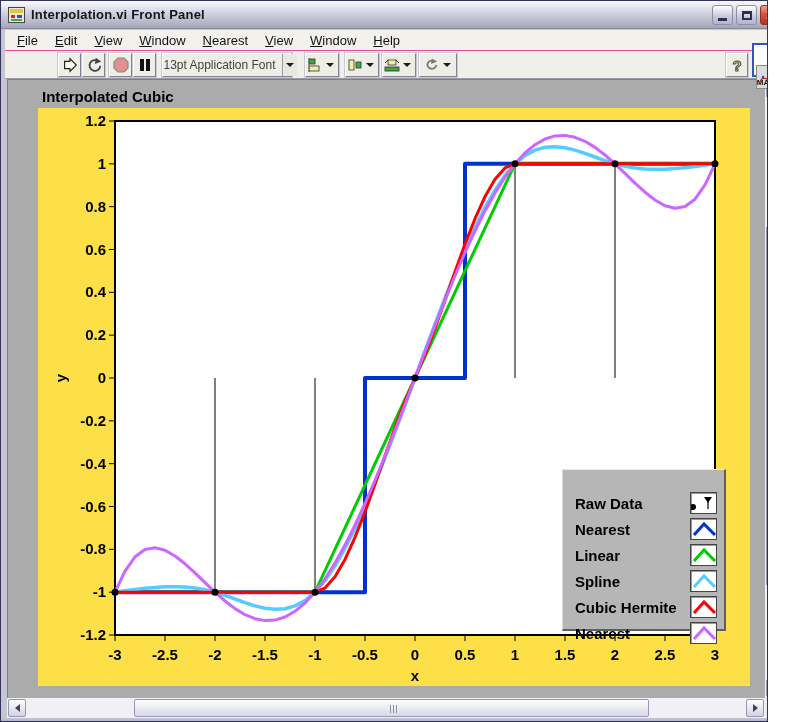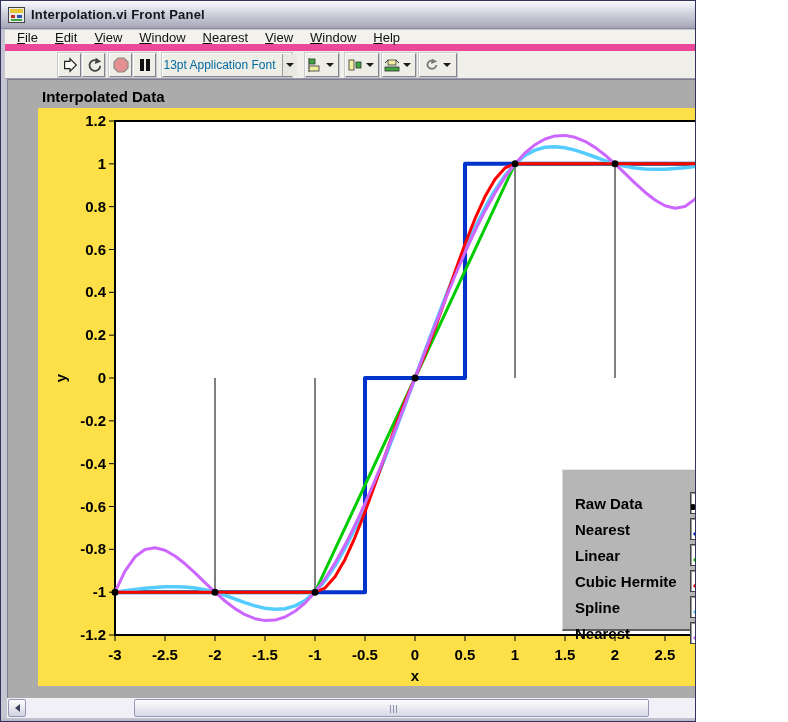--- a/index.html
+++ b/index.html
@@ -1,18 +1,18 @@
 <!DOCTYPE html>
 <html><head>
 <meta charset="utf-8">
 <style>
   html,body{margin:0;padding:0;background:#fff;}
   *{box-sizing:border-box;}
   .window{
-    position:relative;width:696px;height:722px;
+    position:relative;width:768px;height:722px;
     background:#C6C6D2;
     border:1px solid #33335C;
     font-family:"Liberation Sans",sans-serif;
     overflow:hidden;
   }
   
   .titlebar{
     position:absolute;left:0;top:0;width:100%;height:28px;
     background:linear-gradient(#FBFBFD,#D6D6E2 40%,#AEAEC0 90%,#A2A2B4);
     border-bottom:1px solid #8A8AA0;
@@ -25,39 +25,39 @@
     display:flex;align-items:center;justify-content:center;cursor:default;}
   .winbtn.min{left:711px;}
   .winbtn.max{left:735px;}
   .winbtn.close{left:759px;background:linear-gradient(#F0A090,#D95440 45%,#B03220);border-color:#8E3020;}
   .glyph-min{width:9px;height:3px;background:#2E2E4A;margin-top:9px;}
   .glyph-max{width:10px;height:9px;border:2px solid #2E2E4A;border-top-width:3px;}
   .glyph-x{color:#fff;font-weight:bold;font-size:13px;line-height:1;text-shadow:0 1px 1px #802010;}
   
   .menubar{
     position:absolute;left:4px;top:29px;width:780px;height:21px;
-    background:#F2F1EC;border-bottom:7px solid #ec4899;
+    background:#F2F1EC;border-bottom:1px solid #ec4899;
     display:flex;align-items:center;padding-left:10px;font-size:13px;color:#111;
   }
   .menu-item{margin-right:13px;padding:1px 2px;}
   .menu-item::first-letter{text-decoration:underline;}
   
   .toolbar{
     position:absolute;left:4px;top:50px;width:780px;height:28px;
     background:#F0EFE9;border-bottom:1px solid #9A9AA8;
   }
   .tbtn{
     position:absolute;top:2px;height:24px;
     background:#EFEEE6;
     border:1px solid;border-color:#FFFFFF #83838F #83838F #FFFFFF;
     box-shadow:0 0 0 1px #C9C9CE;
     display:flex;align-items:center;justify-content:center;
   }
   .dd-arrow{width:0;height:0;border-left:4px solid transparent;border-right:4px solid transparent;border-top:4px solid #1A1A1A;margin:0 3px;}
-  .fontbox-text{font-size:12px;color:#0369a1;padding:0 6px;flex:1;text-align:left;white-space:nowrap;}
+  .fontbox-text{font-size:12px;color:#404040;padding:0 6px;flex:1;text-align:left;white-space:nowrap;}
   .fontbox-arrow{width:16px;align-self:stretch;border-left:1px solid #9A9AA4;display:flex;align-items:center;justify-content:center;background:#E9E8E0;}
   .helpbtn{left:721px;width:22px;}
   .help-q{font-size:15px;font-weight:bold;color:#E8D25A;-webkit-text-stroke:1px #555;text-shadow:0 0 1px #444;}
   .mathbadge{
     position:absolute;left:751px;top:42px;width:32px;height:34px;
     background:#FFFFFF;border:2px solid #3352C0;
     display:flex;align-items:center;justify-content:center;z-index:5;
   }
   .math-inner{position:relative;width:24px;height:24px;background:#DCDCDC;border:1px solid #8A8A8A;
     display:flex;align-items:flex-end;justify-content:center;margin-top:33px;}
@@ -214,21 +214,21 @@
       <svg width="24" height="24" viewBox="0 0 24 24" style="position:absolute;left:0;top:0;">
         <path d="M3 16 C7 6, 11 20, 21 8" fill="none" stroke="#CC2222" stroke-width="1.4"></path>
         <circle cx="6" cy="11" r="1.2" fill="#2244CC"></circle>
           <circle cx="15" cy="13" r="1.2" fill="#2244CC"></circle>
       </svg>
       <span class="math-text">MATH</span>
     </div>
   </div>
 
   <div class="panel">
-    <div class="graph-title">Interpolated Data</div>
+    <div class="graph-title">Interpolated Cubic</div>
     <div class="graph-widget">
       <svg id="chart-svg" width="712" height="578">
           <defs>
             <clipPath id="pc">
               <rect x="76" y="12" width="602" height="516"></rect>
             </clipPath>
           </defs>
           <rect x="77" y="13" width="600" height="514" fill="#FFFFFF" stroke="#000" stroke-width="2"></rect>
           <line x1="71" y1="13" x2="76" y2="13" stroke="#000"></line>
           <text x="68" y="18" text-anchor="end">1.2</text>
@@ -326,32 +326,32 @@
         </div>
         <div class="lrow">
           <span class="llabel">Linear</span>
           <span class="lsample">
             <svg width="27" height="22" viewBox="0 0 27 22">
                 <polyline points="3,16 13,5 24,16" fill="none" stroke-width="3" stroke="#00CC00"></polyline>
               </svg>
           </span>
         </div>
         <div class="lrow">
+          <span class="llabel">Spline</span>
+          <span class="lsample">
+            <svg width="27" height="22" viewBox="0 0 27 22">
+                <polyline points="3,16 13,5 24,16" fill="none" stroke-width="3" stroke="#55CCFF"></polyline>
+              </svg>
+          </span>
+        </div>
+        <div class="lrow">
           <span class="llabel">Cubic Hermite</span>
           <span class="lsample">
             <svg width="27" height="22" viewBox="0 0 27 22">
                 <polyline points="3,16 13,5 24,16" fill="none" stroke-width="3" stroke="#FF0000"></polyline>
-              </svg>
-          </span>
-        </div>
-        <div class="lrow">
-          <span class="llabel">Spline</span>
-          <span class="lsample">
-            <svg width="27" height="22" viewBox="0 0 27 22">
-                <polyline points="3,16 13,5 24,16" fill="none" stroke-width="3" stroke="#55CCFF"></polyline>
               </svg>
           </span>
         </div>
         <div class="lrow">
           <span class="llabel">Nearest</span>
           <span class="lsample">
             <svg width="27" height="22" viewBox="0 0 27 22">
                 <polyline points="3,16 13,5 24,16" fill="none" stroke-width="3" stroke="#CC66FF"></polyline>
               </svg>
           </span>

